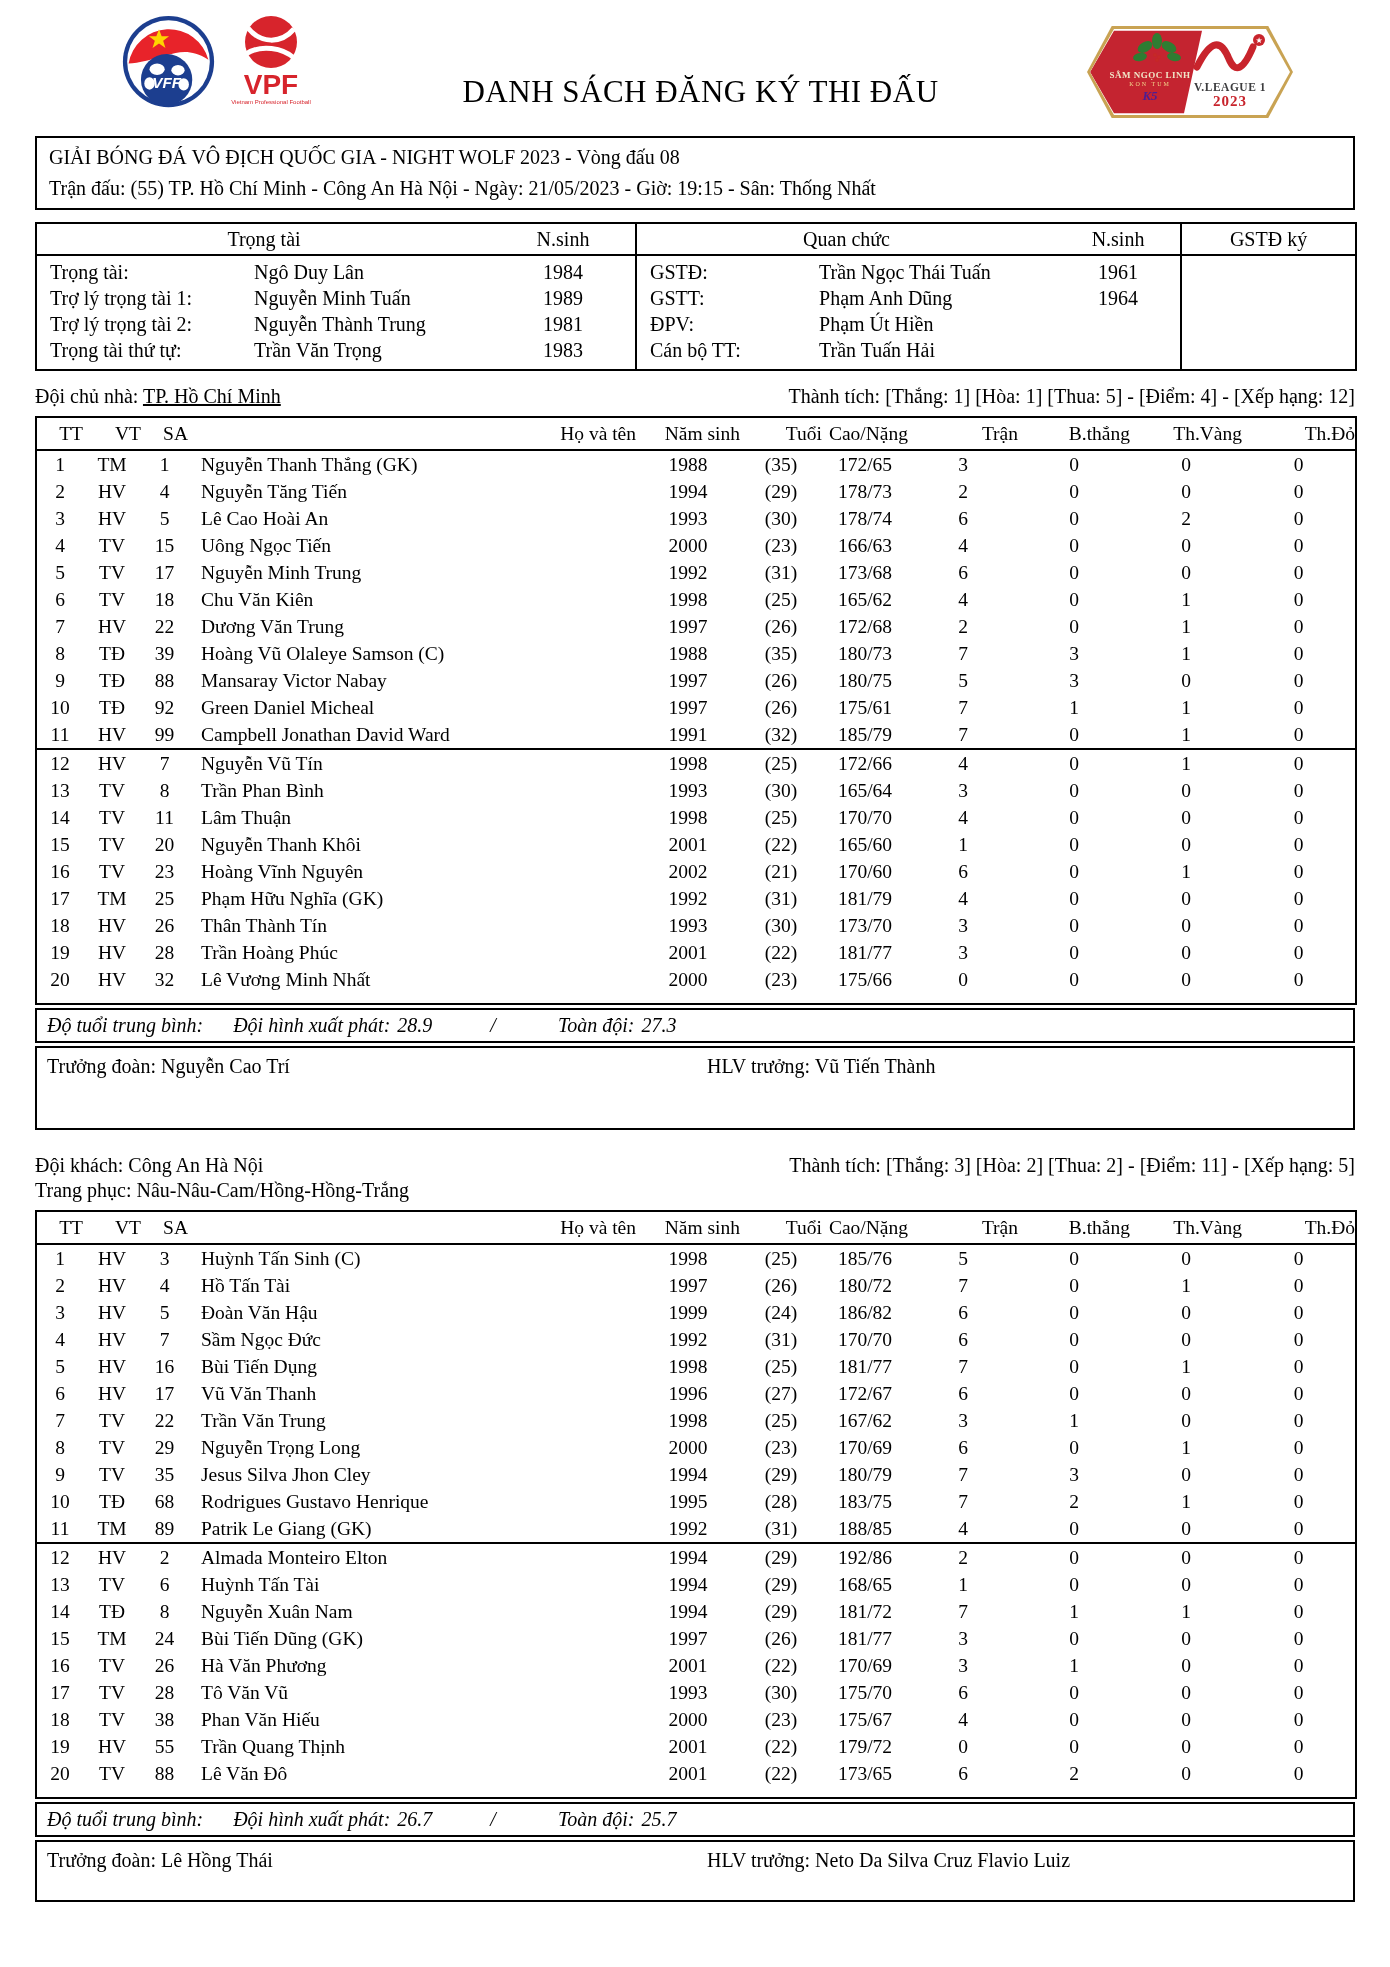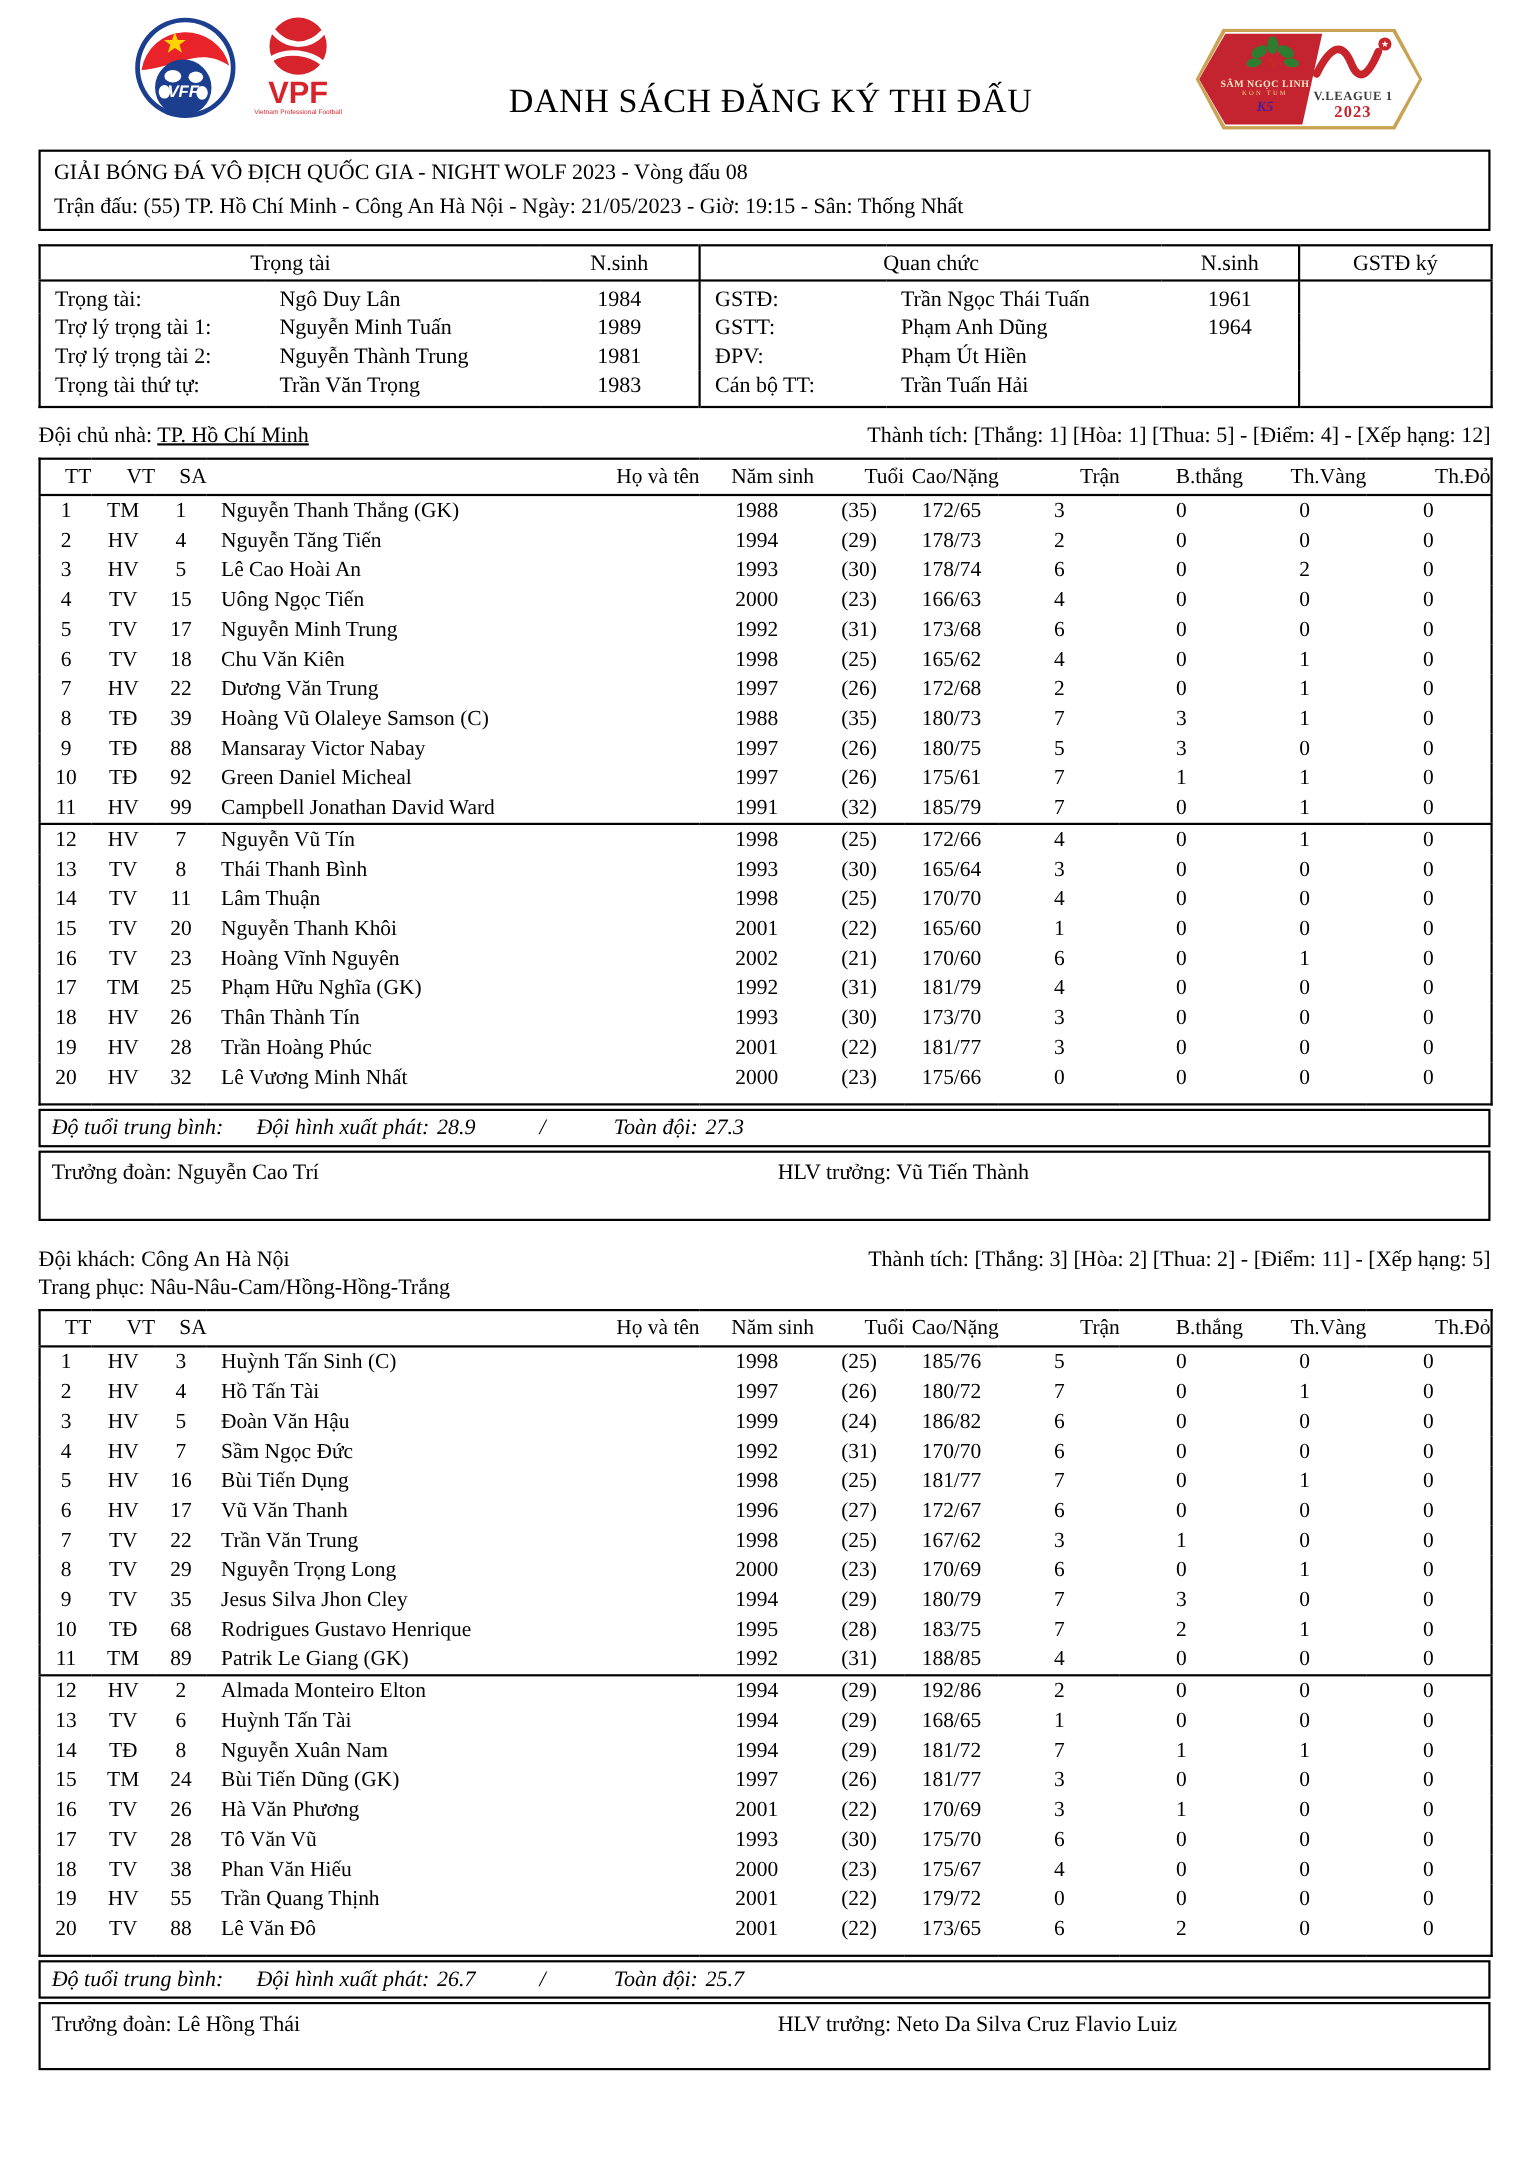--- a/index.html
+++ b/index.html
@@ -58,21 +58,21 @@
   .players tr.split td{border-top:2.5px solid #000;}
   .players tr.last td{padding-bottom:12px;}
 
   
   .avg-row{border:2.5px solid #000;margin-top:3px;font-size:20px;padding:4px 0 4px 10px;display:flex;align-items:baseline;font-style:italic;}
   .avg-row .a-start-label{margin-left:30px;}
   .avg-row .a-value{margin-left:7px;}
   .avg-row .a-sep{margin-left:58px;}
   .avg-row .a-team-label{margin-left:62px;}
   .leader-box{border:2.5px solid #000;margin-top:3px;position:relative;font-size:20px;}
-  .leader-box.tall{height:64px;}
+  .leader-box.tall{height:84px;}
   .leader-box.short{height:62px;}
   .leader-box .manager{position:absolute;left:10px;top:7px;}
   .leader-box .coach{position:absolute;left:670px;top:7px;}
 
   .away-section{margin-top:24px;}
 </style>
 </head>
 <body>
 
 <div class="page">
@@ -393,21 +393,21 @@
           <td>172/66</td>
           <td>4</td>
           <td>0</td>
           <td>1</td>
           <td>0</td>
         </tr>
         <tr>
           <td>13</td>
           <td>TV</td>
           <td>8</td>
-          <td class="name">Thái Thanh Bình</td>
+          <td class="name">Trần Phan Bình</td>
           <td>1993</td>
           <td>(30)</td>
           <td>165/64</td>
           <td>3</td>
           <td>0</td>
           <td>0</td>
           <td>0</td>
         </tr>
         <tr>
           <td>14</td>

